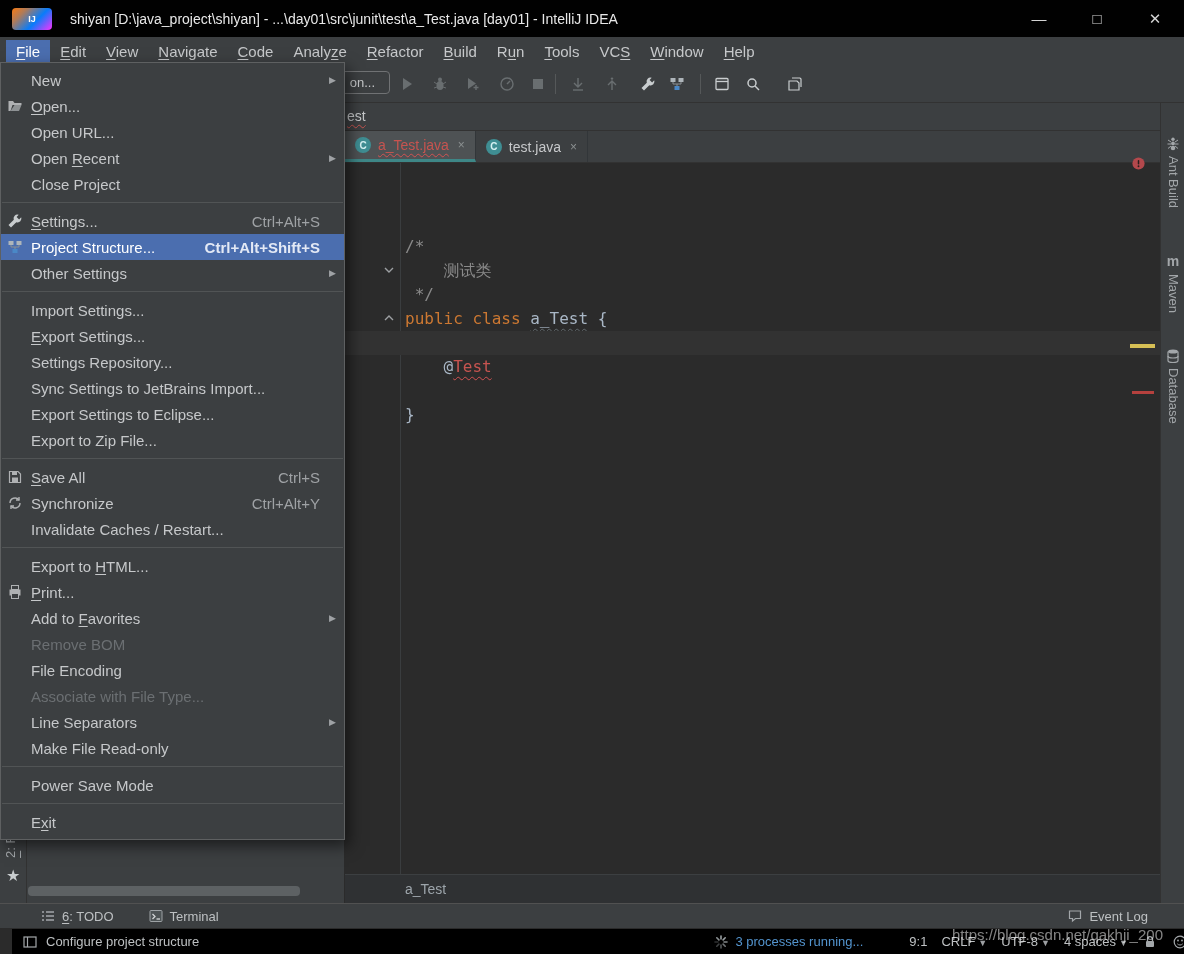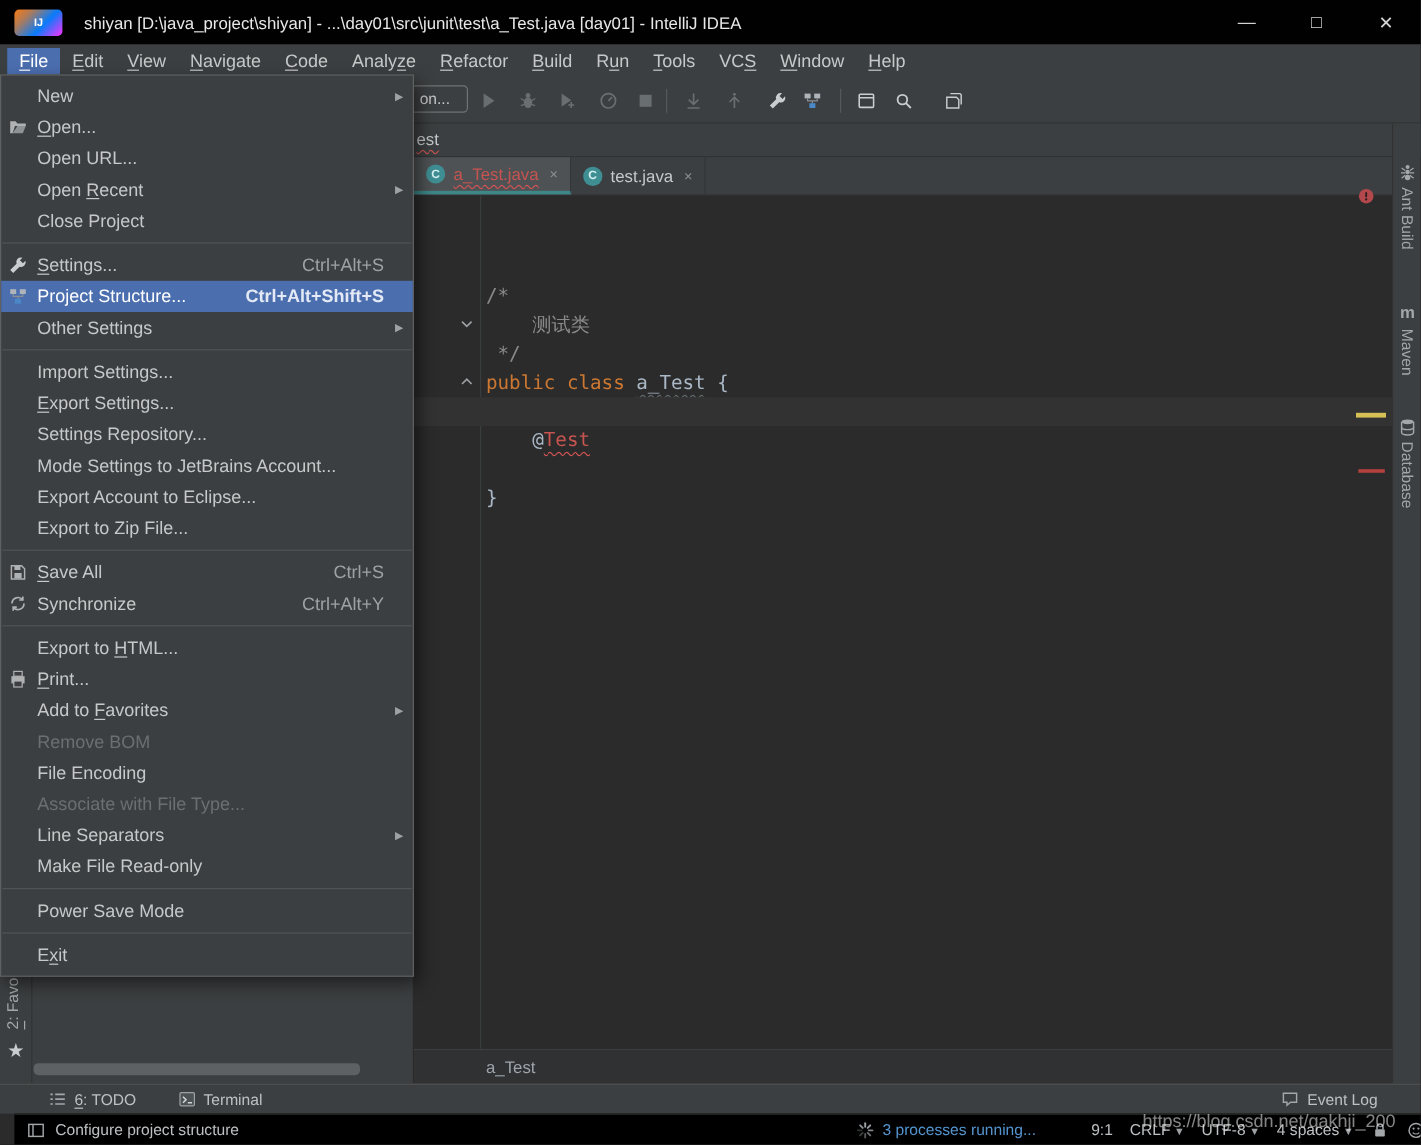--- a/index.html
+++ b/index.html
@@ -366,27 +366,27 @@
         <span class="mi-arrow"></span>
       </div>
       <div class="mi">
         <span class="mi-icon"></span>
         <span class="mi-label">Settings Repository...</span>
         <span class="mi-fill"></span>
         <span class="mi-arrow"></span>
       </div>
       <div class="mi">
         <span class="mi-icon"></span>
-        <span class="mi-label">Mode Settings to JetBrains Account...</span>
-        <span class="mi-fill"></span>
-        <span class="mi-arrow"></span>
-      </div>
-      <div class="mi">
-        <span class="mi-icon"></span>
-        <span class="mi-label">Export Account to Eclipse...</span>
+        <span class="mi-label">Sync Settings to JetBrains Import...</span>
+        <span class="mi-fill"></span>
+        <span class="mi-arrow"></span>
+      </div>
+      <div class="mi">
+        <span class="mi-icon"></span>
+        <span class="mi-label">Export Settings to Eclipse...</span>
         <span class="mi-fill"></span>
         <span class="mi-arrow"></span>
       </div>
       <div class="mi">
         <span class="mi-icon"></span>
         <span class="mi-label">Export to Zip File...</span>
         <span class="mi-fill"></span>
         <span class="mi-arrow"></span>
       </div>
       <div class="msep"></div>
@@ -406,20 +406,26 @@
       <div class="mi">
         <span class="mi-icon">
           <svg viewBox="0 0 16 16" width="16" height="16">
             <path d="M13 8a5 5 0 0 1-9 3M3 8a5 5 0 0 1 9-3" fill="none" stroke="#afb1b3" stroke-width="1.4"></path>
             <path d="M12 2v3h-3M4 14v-3h3" fill="none" stroke="#afb1b3" stroke-width="1.4"></path>
           </svg>
         </span>
         <span class="mi-label">Synchronize</span>
         <span class="mi-fill"></span>
         <span class="mi-short">Ctrl+Alt+Y</span>
+        <span class="mi-arrow"></span>
+      </div>
+      <div class="mi">
+        <span class="mi-icon"></span>
+        <span class="mi-label">Invalidate Caches / Restart...</span>
+        <span class="mi-fill"></span>
         <span class="mi-arrow"></span>
       </div>
       <div class="msep"></div>
       <div class="mi">
         <span class="mi-icon"></span>
         <span class="mi-label">Export to <u>H</u>TML...</span>
         <span class="mi-fill"></span>
         <span class="mi-arrow"></span>
       </div>
       <div class="mi">

